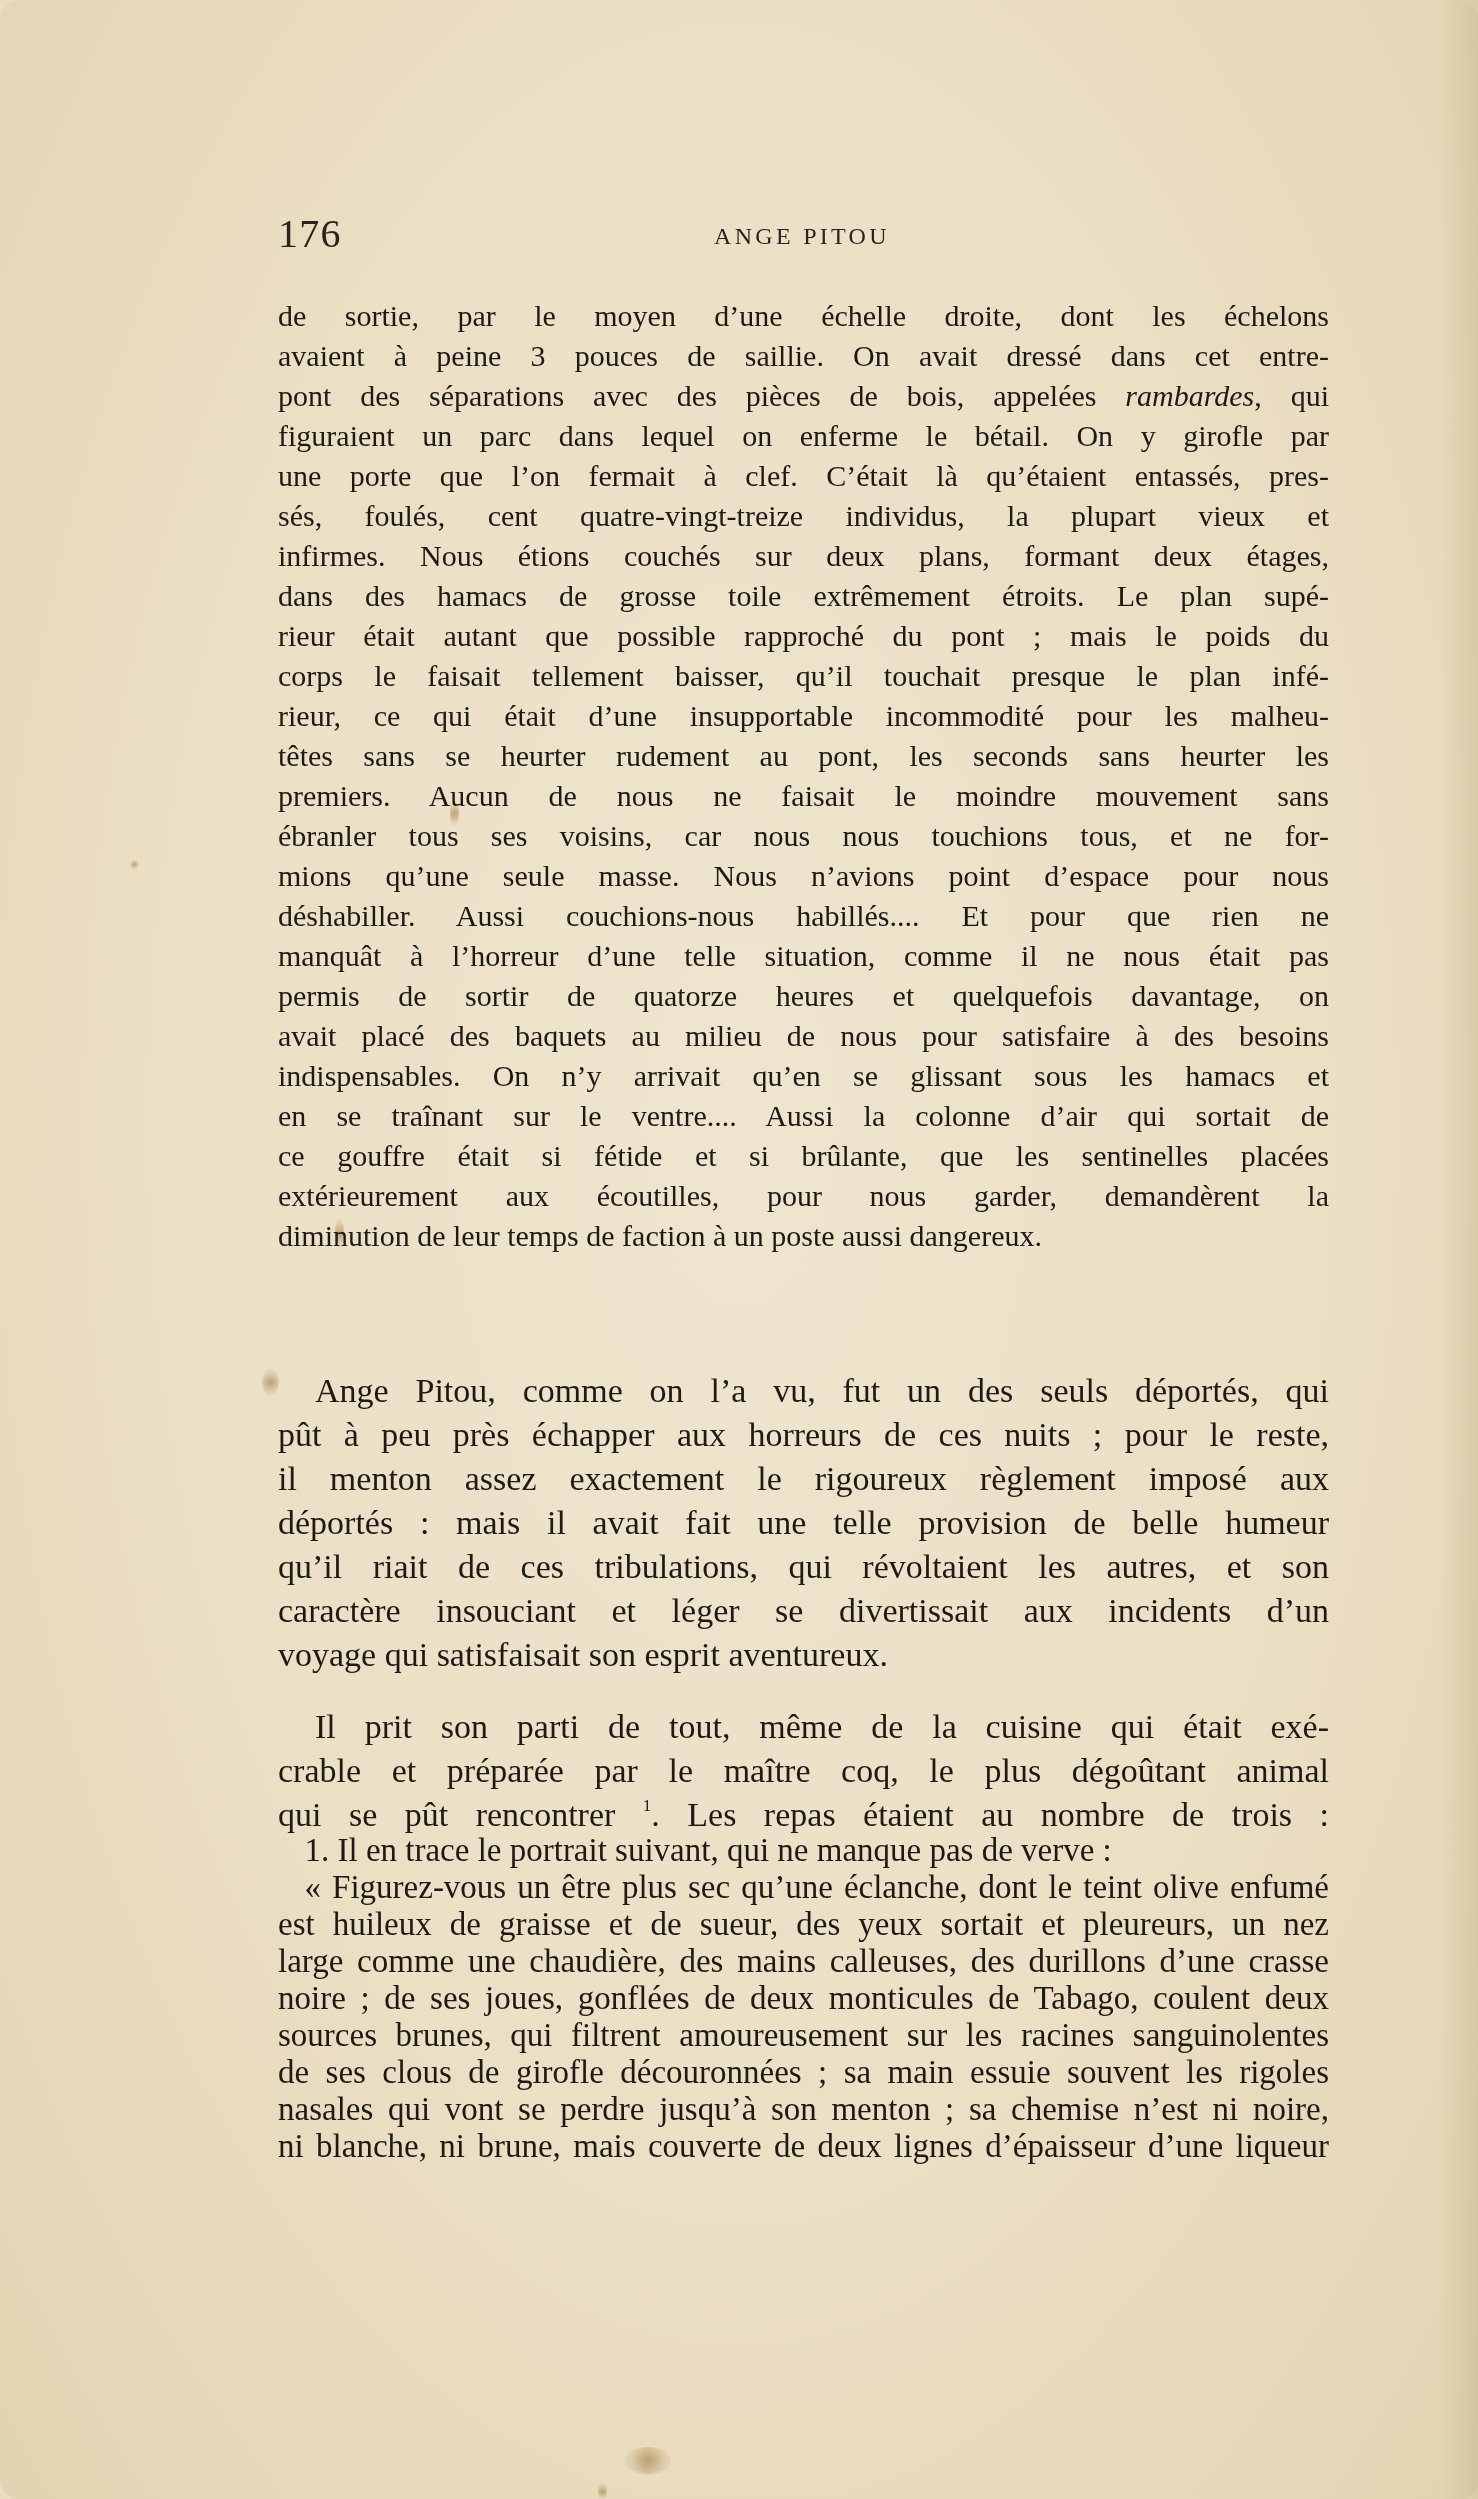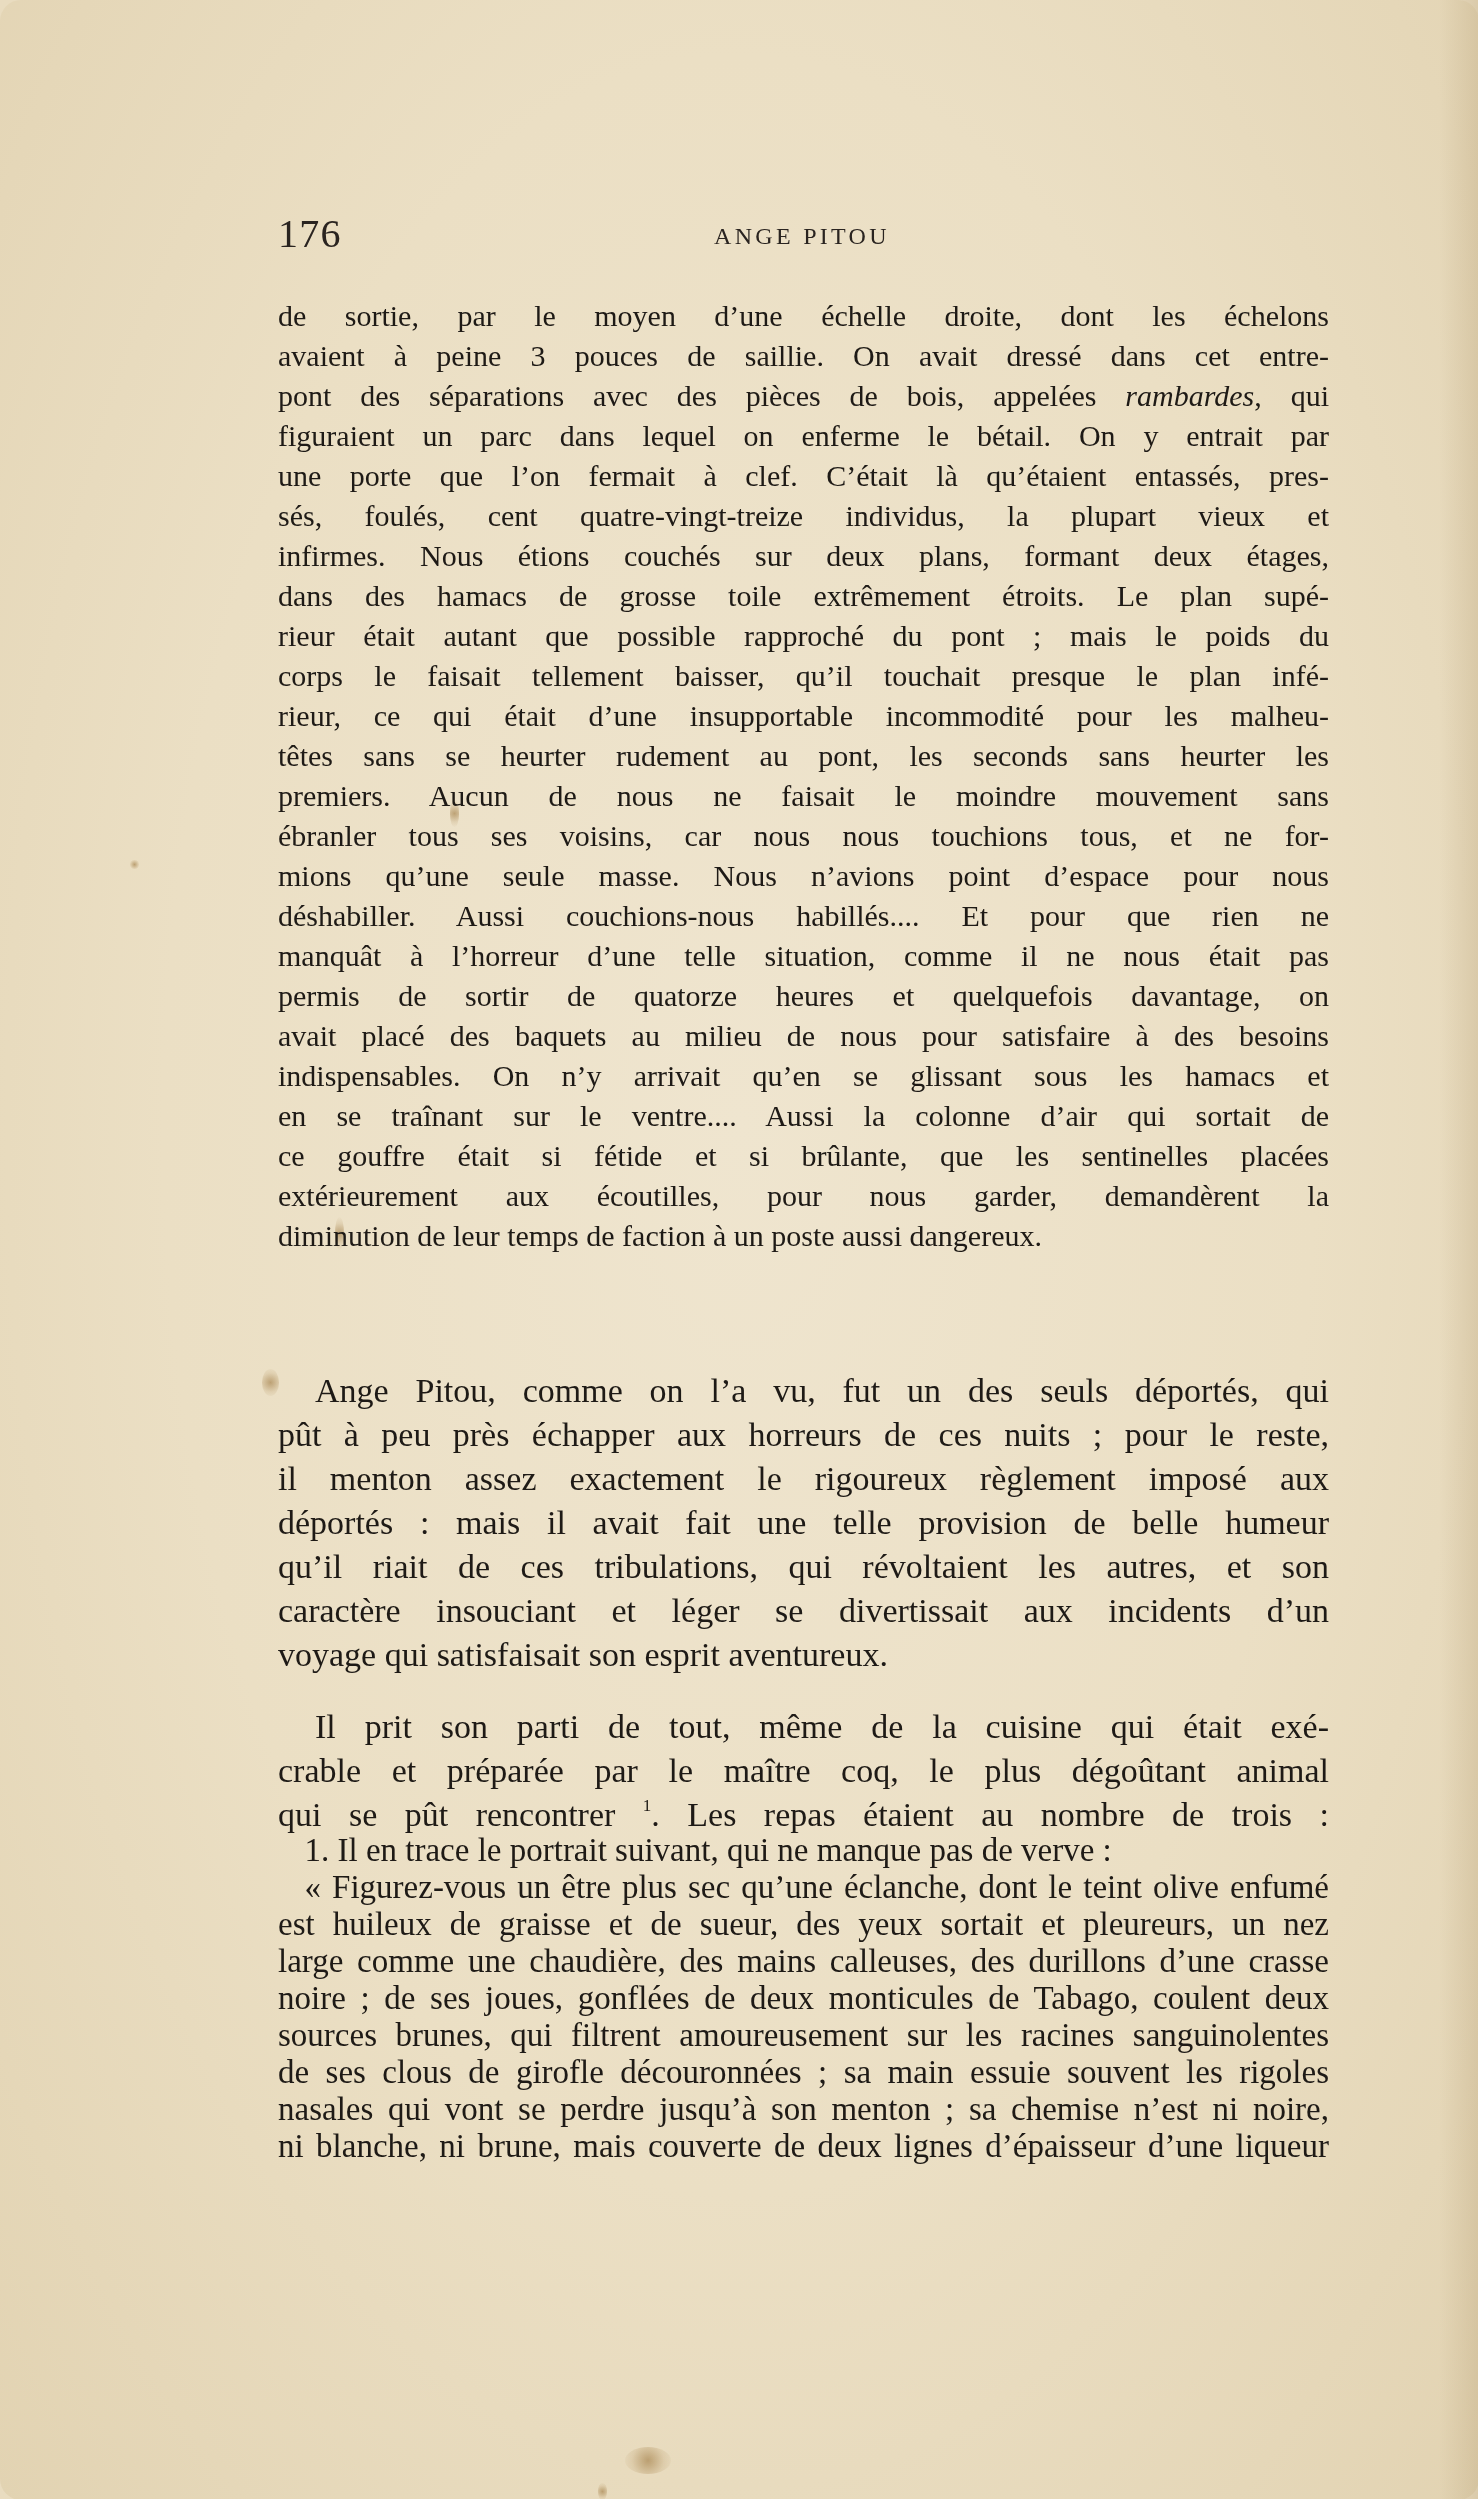--- a/index.html
+++ b/index.html
@@ -66,21 +66,21 @@
 
   <div class="header">
     <span class="page-number">176</span>
     <span class="running-title">ANGE PITOU</span>
   </div>
 
   <div class="text-block quote-block">
     <span class="line">de sortie, par le moyen d’une échelle droite, dont les échelons</span>
     <span class="line">avaient à peine 3 pouces de saillie. On avait dressé dans cet entre-</span>
     <span class="line"><span>pont des séparations avec des pièces de bois, appelées </span><em>rambardes</em><span>, qui</span></span>
-    <span class="line">figuraient un parc dans lequel on enferme le bétail. On y entrait par</span>
+    <span class="line">figuraient un parc dans lequel on enferme le bétail. On y girofle par</span>
     <span class="line">une porte que l’on fermait à clef. C’était là qu’étaient entassés, pres-</span>
     <span class="line">sés, foulés, cent quatre-vingt-treize individus, la plupart vieux et</span>
     <span class="line">infirmes. Nous étions couchés sur deux plans, formant deux étages,</span>
     <span class="line">dans des hamacs de grosse toile extrêmement étroits. Le plan supé-</span>
     <span class="line">rieur était autant que possible rapproché du pont ; mais le poids du</span>
     <span class="line">corps le faisait tellement baisser, qu’il touchait presque le plan infé-</span>
     <span class="line">rieur, ce qui était d’une insupportable incommodité pour les malheu-</span>
     <span class="line">têtes sans se heurter rudement au pont, les seconds sans heurter les</span>
     <span class="line">premiers. Aucun de nous ne faisait le moindre mouvement sans</span>
     <span class="line">ébranler tous ses voisins, car nous nous touchions tous, et ne for-</span>

